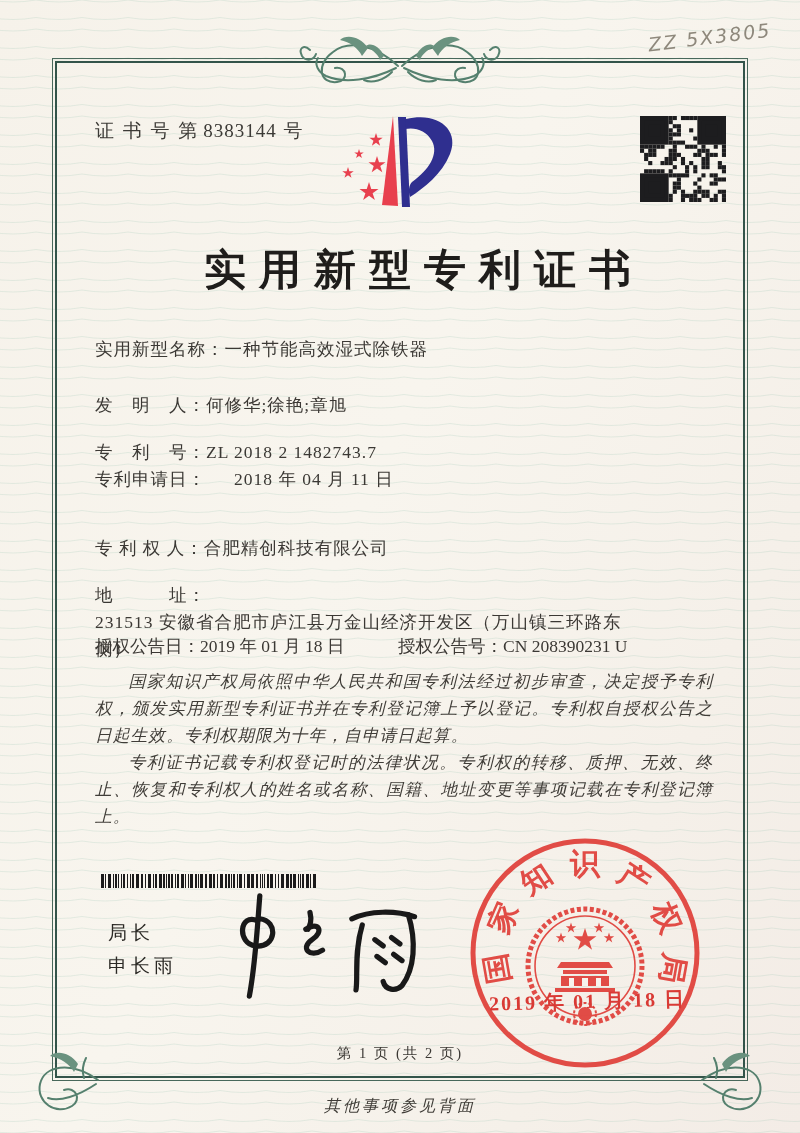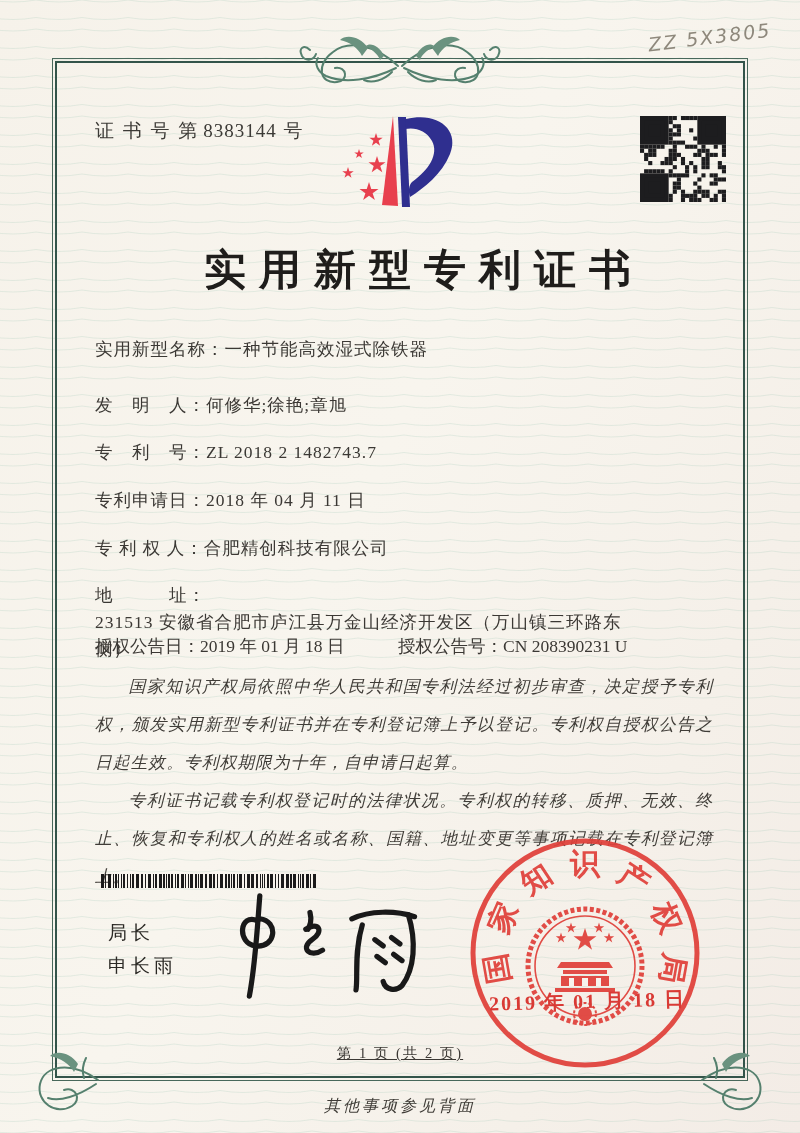--- a/index.html
+++ b/index.html
@@ -27,47 +27,47 @@
   .logo{position:absolute;left:332px;top:110px;z-index:4;}
   .qr{position:absolute;left:640px;top:116px;z-index:4;}
   #qr rect{fill:#1d1d1f;}
 
   .doc-title{position:absolute;left:0;right:0;top:242px;z-index:4;text-align:center;
              font-size:42px;font-weight:600;letter-spacing:13px;color:#1f1d1b;margin-left:48px;}
 
   .row{position:absolute;left:95px;z-index:4;font-size:17.5px;color:#3b3834;line-height:1.55;display:flex;}
   .row .lab{white-space:pre;letter-spacing:1px;}
   .row .val{max-width:538px;letter-spacing:1px;}
-  .r1{top:336px;} .r2{top:392px;} .r3{top:439px;} .r4{top:487px;} .r5{top:535px;} .r6{top:582px;flex-direction:column;}
+  .r1{top:336px;} .r2{top:392px;} .r3{top:439px;} .r4{top:466px;gap:28px;} .r5{top:535px;} .r6{top:582px;flex-direction:column;}
   .grant{position:absolute;left:95px;top:634px;width:640px;z-index:4;font-size:17.5px;color:#3b3834;}
   .grant .pair2{position:absolute;left:303px;top:0;}
 
   .body-text{position:absolute;left:95px;top:668px;width:618px;z-index:4;
-             font-size:16.8px;line-height:38px;letter-spacing:1px;color:#403d38;
+             font-size:16.8px;line-height:27px;letter-spacing:1px;color:#403d38;
              font-style:italic;}
   .body-text p{margin:0;text-indent:2em;text-align:justify;}
 
   .barcode{position:absolute;left:101px;top:874px;width:218px;height:14px;z-index:4;}
   .barcode div{position:absolute;top:0;bottom:0;background:#1b1b1b;}
 
   .sig-title{position:absolute;left:108px;top:920px;z-index:4;font-size:19px;letter-spacing:4px;color:#2a2824;}
   .sig-name{position:absolute;left:108px;top:953px;z-index:4;font-size:19px;letter-spacing:4px;color:#2a2824;}
   .signature{position:absolute;left:218px;top:888px;z-index:5;}
   .signature path{fill:none;stroke:#191919;stroke-width:5;stroke-linecap:round;stroke-linejoin:round;}
 
   .seal{position:absolute;left:460px;top:828px;z-index:4;opacity:.93;}
   .seal .ring{fill:none;stroke:#e0403a;stroke-width:5;}
   .seal text{fill:#e0403a;font-size:30px;font-weight:700;font-family:"Liberation Serif",serif;}
   .seal .emblem{fill:#e0403a;}
   .seal .emblem-ring{fill:none;stroke:#e0403a;}
   .seal-date{position:absolute;left:489px;top:988px;z-index:6;color:#d93a35;font-size:20px;
              letter-spacing:2px;transform:rotate(-1.5deg);font-weight:600;}
 
   .page-info{position:absolute;left:0;right:0;top:1044px;z-index:4;text-align:center;
-             font-size:14.5px;letter-spacing:2px;color:#3b3834;text-decoration:underline;}
+             font-size:14.5px;letter-spacing:2px;color:#3b3834;}
   .back-note{position:absolute;left:0;right:0;top:1096px;z-index:4;text-align:center;
              font-size:16px;letter-spacing:3px;color:#3f3c37;font-style:italic;}
 </style>
 </head>
 <body>
 
 <div class="page">
 
   <svg id="bg-waves" width="800" height="1133">
       <path d="M-10 0 q23 4 46 0 q23 4 46 0 q23 4 46 0 q23 4 46 0 q23 4 46 0 q23 4 46 0 q23 4 46 0 q23 4 46 0 q23 4 46 0 q23 4 46 0 q23 4 46 0 q23 4 46 0 q23 4 46 0 q23 4 46 0 q23 4 46 0 q23 4 46 0 q23 4 46 0 q23 4 46 0"></path>

